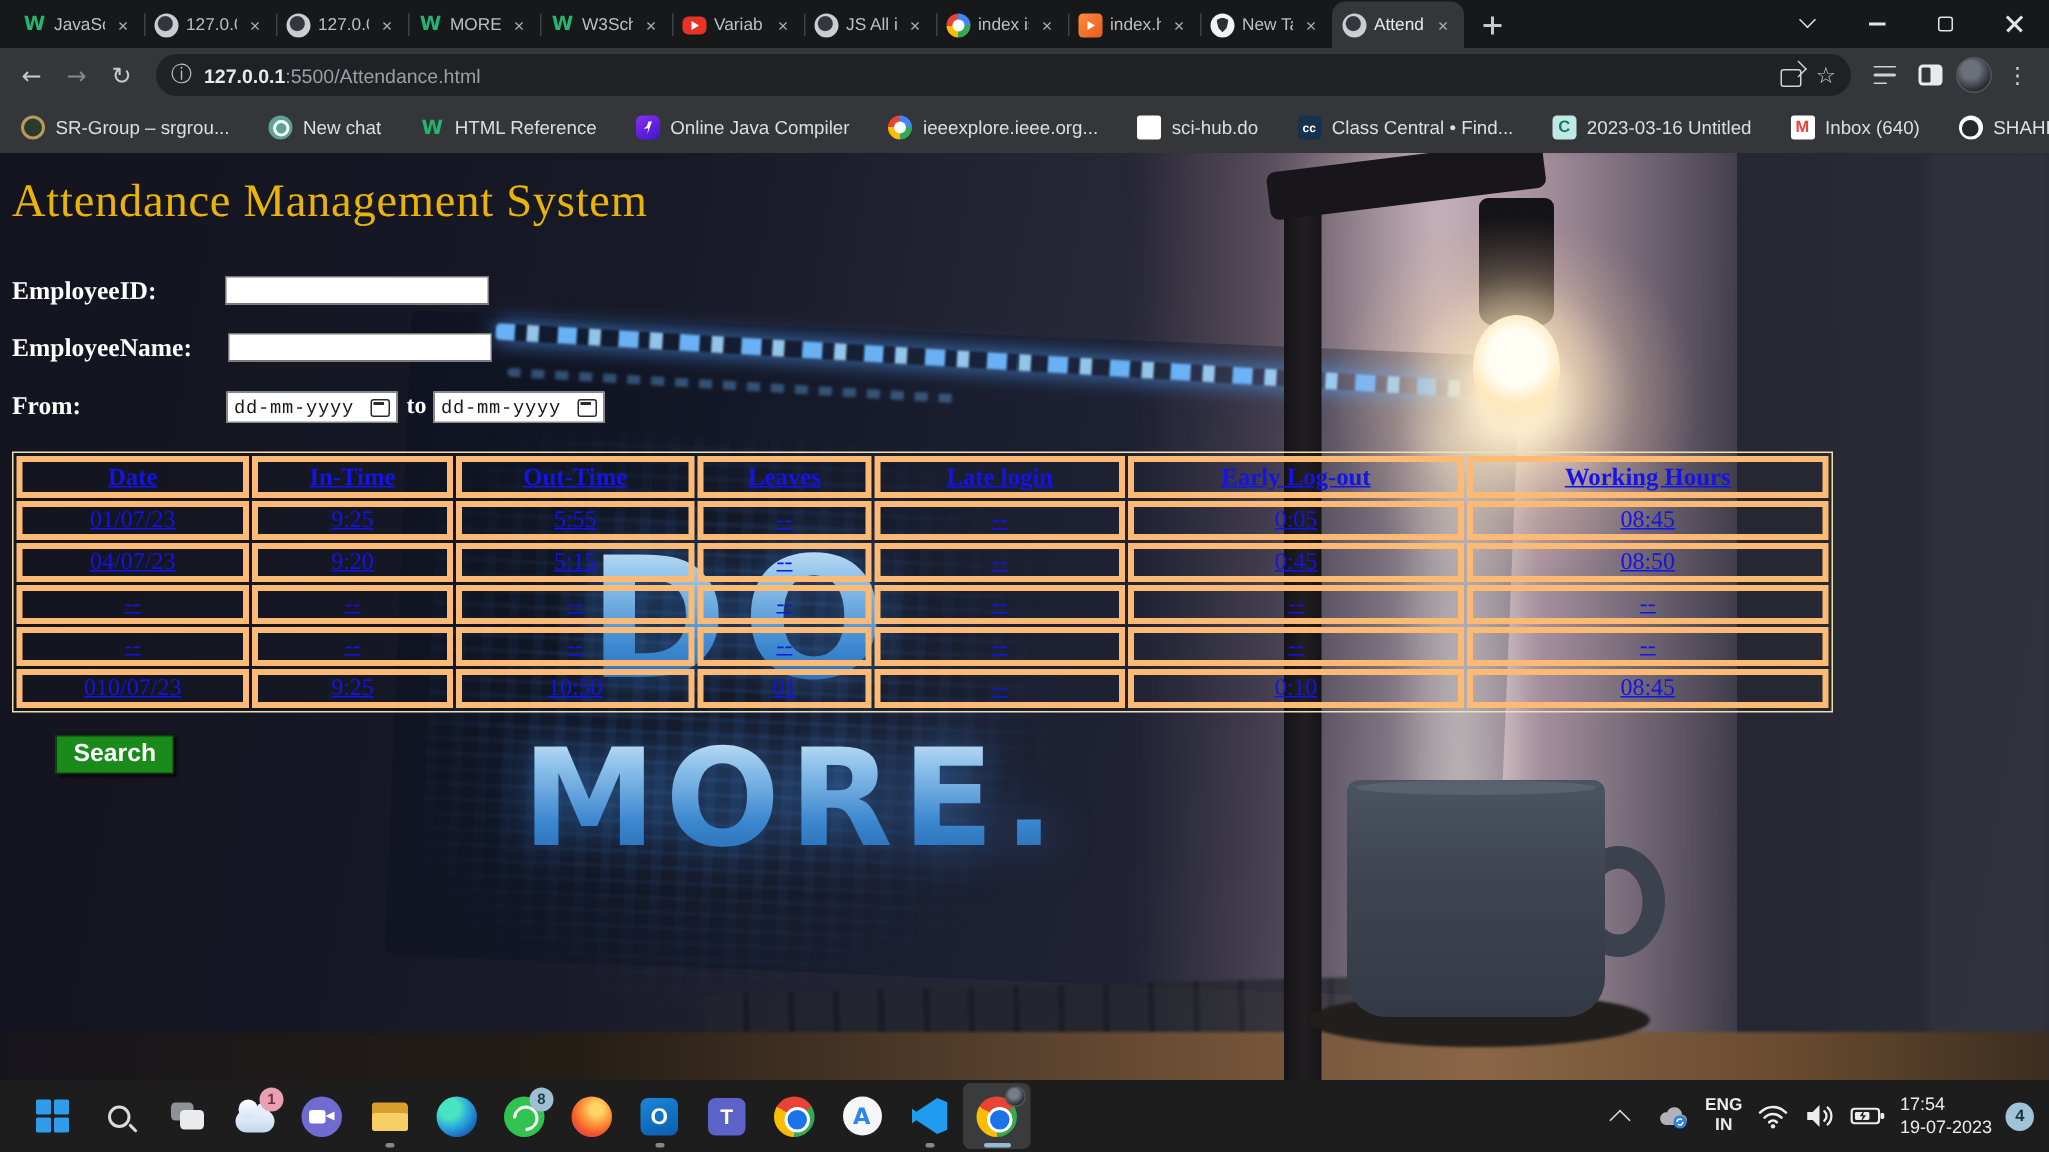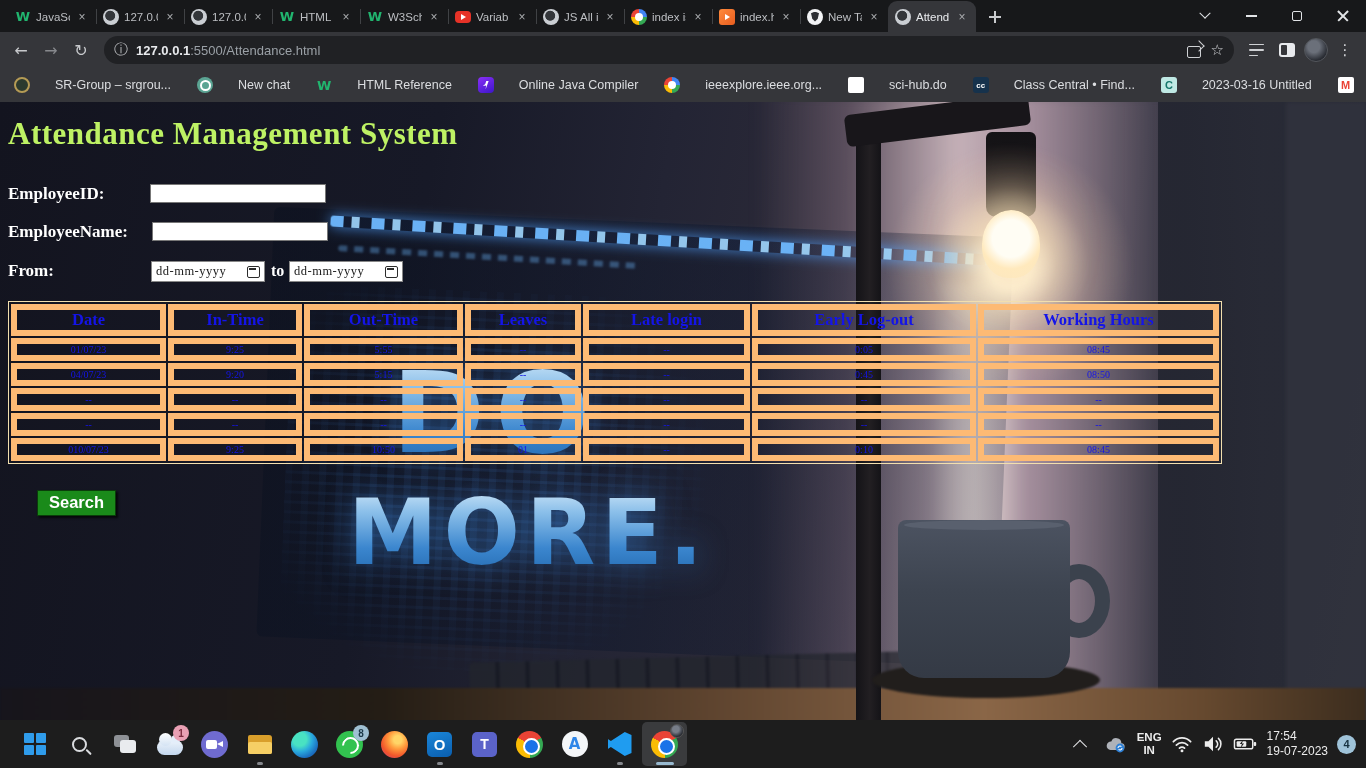--- a/index.html
+++ b/index.html
@@ -56,21 +56,21 @@
   .share-ic::after{content:"";position:absolute;right:0;top:-1px;width:7px;height:7px;border-top:1.5px solid #cfd1d4;border-right:1.5px solid #cfd1d4;transform:rotate(45deg);}
   .list-ic { width:16px; height:13px; display:flex; flex-direction:column; justify-content:space-between; }
   .list-ic i { height:1.8px; background:#cfd1d4; border-radius:1px; }
   .list-ic i:nth-child(1){width:15px;} .list-ic i:nth-child(2){width:15px;} .list-ic i:nth-child(3){width:9px;}
   .panel-ic { width:16px; height:14px; background:#e8eaed; border-radius:3px; position:relative; }
   .panel-ic::before{content:"";position:absolute;left:2px;top:2px;width:6px;height:10px;background:#35363a;border-radius:1px;}
   .avatar { width:24px; height:24px; border-radius:50%; background:radial-gradient(circle at 40% 35%, #6b707a 0 30%, #2b2e35 70%, #14161a 100%); border:1px solid #53565c; }
   .kebab { color:#cfd1d4; font-size:15px; font-family:"DejaVu Sans",sans-serif; }
 
   .bookmarks { position:absolute; left:0; top:68px; width:1366px; height:34px; background:#35363a; display:flex; align-items:center; gap:26px; padding:0 14px; }
-  .bm { display:flex; align-items:center; gap:25px; color:#dcdee1; font-size:12.5px; white-space:nowrap; cursor:pointer; }
+  .bm { display:flex; align-items:center; gap:7px; color:#dcdee1; font-size:12.5px; white-space:nowrap; cursor:pointer; }
   .bm .fav { width:16px; height:16px; }
   .bm-sr { background:#2c3a2e; border:2px solid #b59b55; }
   .bm-gpt { background:#5ba493; } .bm-gpt::before{content:"";width:7px;height:7px;border:2px solid #fff;border-radius:50%;}
   .bm-pz { border-radius:4px; background:linear-gradient(150deg,#8a2ff7,#3c16c9); }
   .bm-pz::before{content:"";width:6px;height:9px;background:#fff;clip-path:polygon(60% 0,100% 0,45% 100%,55% 55%,0 60%,40% 40%);}
   .bm-sci { border-radius:2px; background:#fff; }
   .bm-cc { border-radius:3px; background:#16324c; color:#fff; font-size:8px; font-weight:bold; }
   .bm-cc::before{content:"cc";}
   .bm-colab { border-radius:3px; background:#bfe9e4; color:#15766b; font-size:11px; font-weight:bold; }
   .bm-colab::before{content:"C";}
@@ -107,31 +107,31 @@
   .kbd { position:absolute; left:470px; top:555px; width:440px; height:60px; transform:rotate(-1.5deg); opacity:.7;
     background:repeating-linear-gradient(90deg,#23262d 0 26px,#151820 26px 30px), repeating-linear-gradient(0deg,rgba(0,0,0,.4) 0 12px, rgba(70,75,85,.35) 12px 15px); border-radius:4px; filter:blur(1px); }
   .desk { position:absolute; left:0; top:586px; width:1366px; height:34px; background:linear-gradient(90deg,#17151c 0%,#241d15 28%,#5e442f 52%,#8a6647 72%,#66492f 88%,#3c2d1e 100%); filter:blur(1px); }
   .saucer { position:absolute; left:872px; top:560px; width:228px; height:36px; background:#211e1c; border-radius:50%; filter:blur(1px); }
   .mug-handle { position:absolute; left:1048px; top:462px; width:62px; height:74px; border:15px solid #3b424d; border-radius:50%; }
   .mug { position:absolute; left:898px; top:418px; width:172px; height:158px; background:linear-gradient(180deg,#4c5361 0%,#3d4450 45%,#343a45 100%); border-radius:8px 8px 26px 26px; }
   .mug::before { content:""; position:absolute; left:6px; top:0; width:160px; height:10px; background:#59606e; border-radius:50%; }
 
   
   .content { position:absolute; inset:0; font-family:"Liberation Serif","DejaVu Serif",serif; }
-  .pg-title { position:absolute; left:8px; top:14px; font-size:31px; font-weight:bold; color:#bef264; letter-spacing:.5px; }
+  .pg-title { position:absolute; left:8px; top:14px; font-size:31px; font-weight:normal; color:#eab308; letter-spacing:.5px; }
   .flabel { position:absolute; color:#fff; font-weight:bold; font-size:17px; }
   .txtin { position:absolute; width:176px; height:19px; background:#fff; border:1px solid #777; }
-  .datein { position:absolute; width:114px; height:21px; background:#fff; border:1px solid #888; display:flex; align-items:center; justify-content:space-between; padding:0 4px; font-family:Liberation Serif, serif; font-size:12.5px; color:#1a1a1a; letter-spacing:.5px; }
+  .datein { position:absolute; width:114px; height:21px; background:#fff; border:1px solid #888; display:flex; align-items:center; justify-content:space-between; padding:0 4px; font-family:Liberation Mono, monospace; font-size:12.5px; color:#1a1a1a; letter-spacing:.5px; }
   .cal { width:13px; height:12px; border:1.6px solid #2c2c2c; border-radius:2px; position:relative; }
   .cal::before{content:"";position:absolute;left:1px;top:1px;width:7px;height:2px;background:#2c2c2c;}
   .to-lbl { position:absolute; color:#fff; font-weight:bold; font-size:16px; }
   .att-table { position:absolute; left:8px; top:199px; width:1214px; border-collapse:separate; border-spacing:2px; border:1px solid #f2dfae; table-layout:fixed; }
-  .att-table th, .att-table td { border:6px solid #fdba74; text-align:center; color:#1414e8; overflow:hidden; white-space:nowrap; }
+  .att-table th, .att-table td { border:4px solid #fdba74; text-align:center; color:#1414e8; overflow:hidden; white-space:nowrap;text-decoration:underline; }
   .att-table th { font-size:16.5px; font-weight:bold; height:23px; }
-  .att-table td { font-size:10px; height:15px; }
+  .att-table td { font-size:16px; height:15px; }
   .searchbtn { position:absolute; left:37px; top:388px; background:#1a8a1a; color:#fff; font-family:"Liberation Sans",sans-serif; font-weight:bold; font-size:16.5px; padding:2px 11px 3px; border:1px solid #0a3d0a; box-shadow:2px 2px 2px rgba(0,0,0,.7); cursor:pointer; }
 
   
   .taskbar { position:absolute; left:0; top:720px; width:1366px; height:48px; background:#1d1d1d; display:flex; align-items:center; }
   .tb-left { display:flex; align-items:center; margin-left:12px; }
   .tb-item { width:45px; height:44px; display:flex; align-items:center; justify-content:center; position:relative; cursor:pointer; border-radius:5px; }
   .tb-item.activeapp { background:#3a3b3d; }
   .rundash { position:absolute; bottom:1px; left:50%; transform:translateX(-50%); width:6px; height:3px; border-radius:2px; background:#85878c; }
   .activedash { position:absolute; bottom:1px; left:50%; transform:translateX(-50%); width:18px; height:3px; border-radius:2px; background:#98b9cf; }
   .badge { position:absolute; top:3px; right:3px; min-width:16px; height:16px; border-radius:50%; font-size:10px; display:flex; align-items:center; justify-content:center; font-weight:bold; }
@@ -191,21 +191,21 @@
         <span class="ttl">127.0.0</span>
         <span class="tclose">×</span>
       </div>
     <div class="tab">
         <span class="fav fav-host"></span>
         <span class="ttl">127.0.0</span>
         <span class="tclose">×</span>
       </div>
     <div class="tab">
         <span class="fav fav-w3"></span>
-        <span class="ttl">HTML</span>
+        <span class="ttl">MORE</span>
         <span class="tclose">×</span>
       </div>
     <div class="tab">
         <span class="fav fav-w3"></span>
         <span class="ttl">W3Sch</span>
         <span class="tclose">×</span>
       </div>
     <div class="tab">
         <span class="fav fav-yt"></span>
         <span class="ttl">Variab</span>

